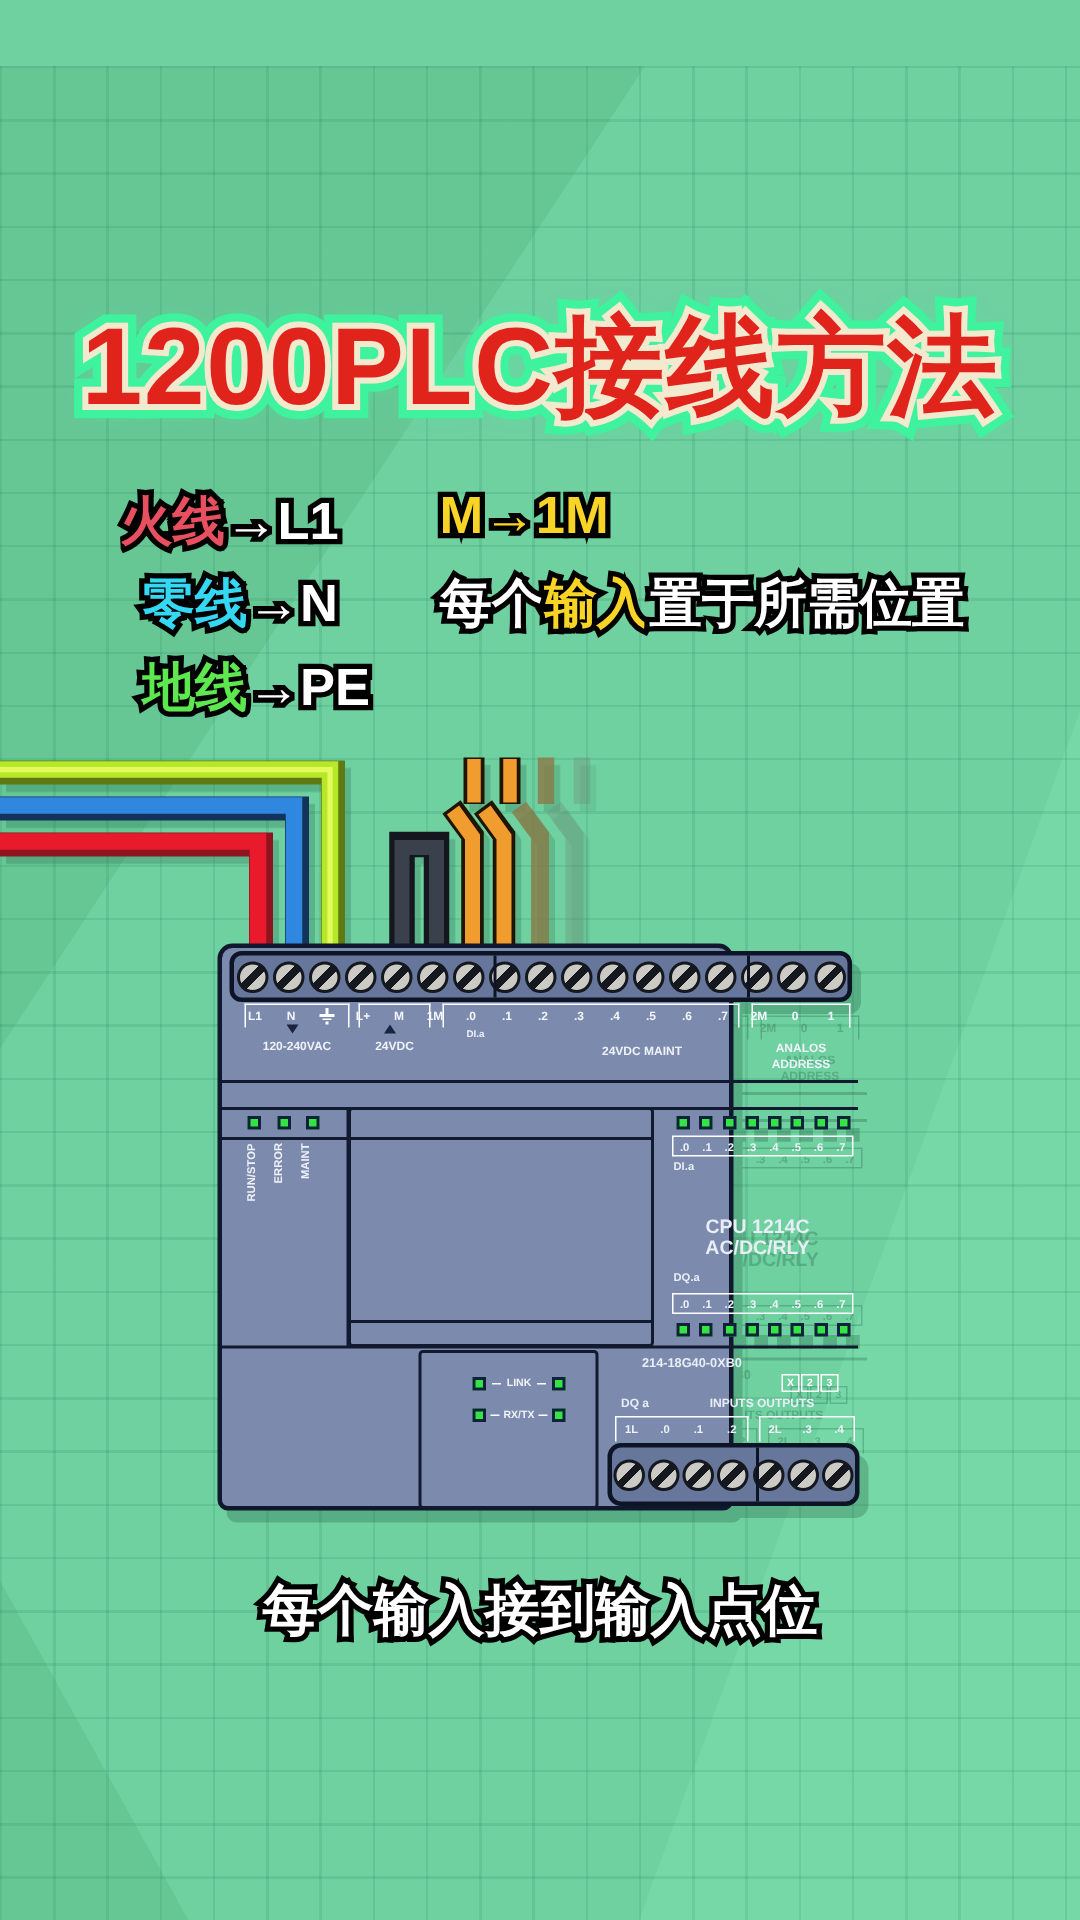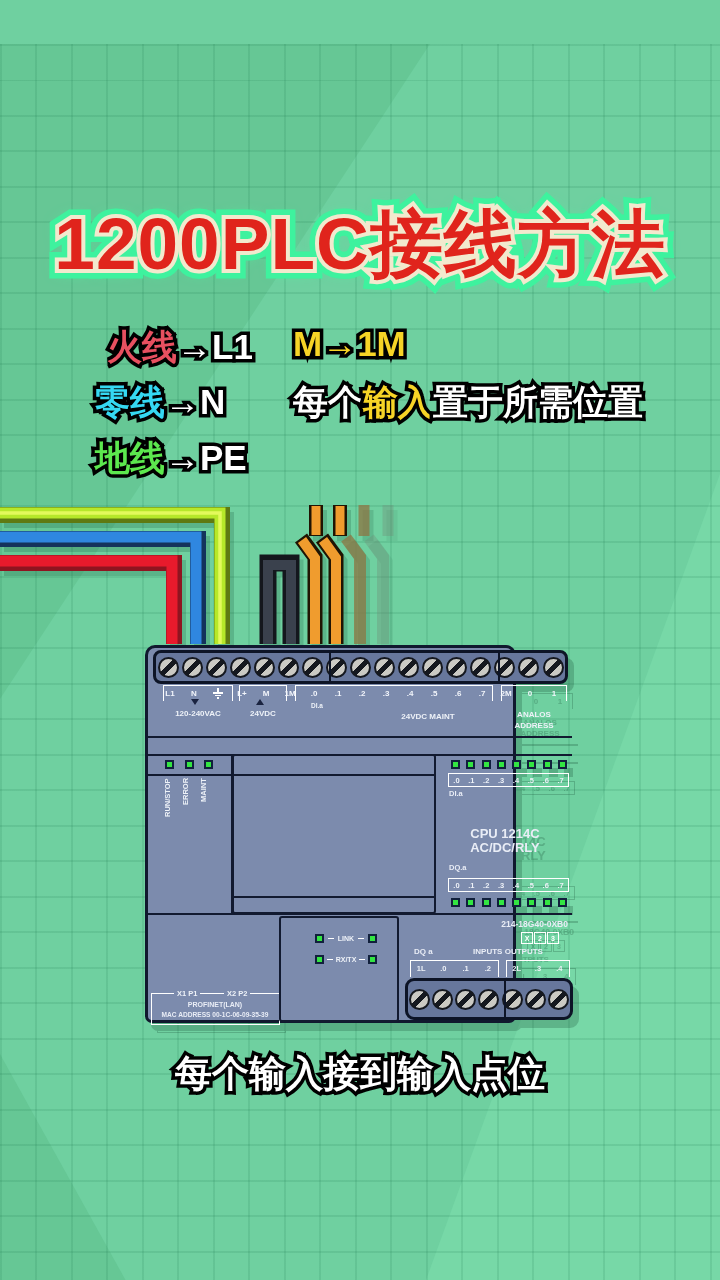--- a/index.html
+++ b/index.html
@@ -30,21 +30,21 @@
   #title{left:0;right:0;top:152px;text-align:center;font-size:73px;font-weight:bold;
          letter-spacing:1px;z-index:3;}
   .legend-row{height:44px;font-size:35px;font-weight:bold;z-index:3;white-space:nowrap;}
   #caption{left:0;right:0;top:1005px;text-align:center;font-size:37px;font-weight:bold;z-index:3;}
 
   
   #wires{position:absolute;left:0;top:0;z-index:1;
          filter:drop-shadow(4px 5px 0 rgba(25,80,55,0.22));}
 
   
-  #plc{left:145px;top:601px;width:371px;height:378px;background:#7c8bad;
+  #plc{left:145px;top:585px;width:344px;height:378px;background:#7c8bad;
        border:3px solid #10182e;border-radius:10px 10px 7px 7px;z-index:2;
        filter:drop-shadow(6px 8px 0 rgba(20,70,48,0.25));padding-left:32px;}
   #plc .line{position:absolute;background:#121a30;}
   .tstrip{position:absolute;background:#67779c;border:3px solid #0d1426;border-radius:8px;
           display:flex;align-items:center;}
   .scell{flex:1;display:flex;align-items:center;justify-content:center;}
   .screw{width:21px;height:21px;border-radius:50%;border:2px solid #15181f;
     background:linear-gradient(135deg, rgba(0,0,0,0) 40%, #15181f 40%, #15181f 60%, rgba(0,0,0,0) 60%), #cbcac4;}
   .tdiv{position:absolute;top:0;bottom:0;width:2px;background:#0d1426;}
 
@@ -92,21 +92,21 @@
     <polygon points="0,0 430,0 0,655" fill="#66c795"></polygon>
     <polygon points="720,430 720,1280 410,1280" fill="#77d8a7"></polygon>
     <polygon points="0,1010 150,1280 0,1280" fill="#66c795"></polygon>
   </svg>
   <div class="grid"></div>
 
   <div id="title" class="abs">
     <span class="title-ot" data-text="1200PLC接线方法">1200PLC接线方法</span>
   </div>
 
-  <div class="abs legend-row" style="left:107px;top:280px;">
+  <div class="abs legend-row" style="left:80px;top:280px;">
     <span class="ot c-red" data-text="火线">火线</span><span class="ot c-white" data-text="→L1">→L1</span>
   </div>
   <div class="abs legend-row" style="left:95px;top:335px;">
     <span class="ot c-cyan" data-text="零线">零线</span><span class="ot c-white" data-text="→N">→N</span>
   </div>
   <div class="abs legend-row" style="left:95px;top:391px;">
     <span class="ot c-green" data-text="地线">地线</span><span class="ot c-white" data-text="→PE">→PE</span>
   </div>
 
   <div class="abs legend-row" style="left:293px;top:280px;">
@@ -314,21 +314,21 @@
         <div class="led"></div>
         <div class="led"></div>
         <div class="led"></div>
         <div class="led"></div>
         <div class="led"></div>
         <div class="led"></div>
         <div class="led"></div>
         <div class="led"></div>
       </div>
 
-    <div class="ptext" style="left:280px;top:271px;width:140px;text-align:right;font-size:8.5px;">214-18G40-0XB0</div>
+    <div class="ptext" style="left:280px;top:271px;width:140px;font-size:8.5px;">214-18G40-0XB0</div>
     <div class="abs" id="version-boxes" style="left:372px;top:284px;display:flex;">
         <div class="vbox">X</div>
         <div class="vbox">2</div>
         <div class="vbox">3</div>
       </div>
 
     <div class="lrow" style="top:286px;">
       <div class="led"></div>
       <div class="dash"></div>
       <div class="lbl">LINK</div>
@@ -336,26 +336,20 @@
       <div class="led"></div>
     </div>
     <div class="lrow" style="top:307px;">
       <div class="led"></div>
       <div class="dash"></div>
       <div class="lbl">RX/TX</div>
       <div class="dash"></div>
       <div class="led"></div>
     </div>
 
-    <div class="pfbox">
-      <div class="portlbl" style="left:22px;">X1 P1</div>
-      <div class="portlbl" style="left:72px;">X2 P2</div>
-      <div class="ptext" style="left:0;top:7px;width:126px;text-align:center;font-size:7px;">PROFINET(LAN)</div>
-      <div class="ptext" style="left:0;top:17px;width:126px;text-align:center;font-size:6.6px;">MAC ADDRESS  00-1C-06-09-35-39</div>
-    </div>
 
     <div class="door" style="left:131px;top:268px;width:120px;height:106px;"></div>
 
     <div class="ptext" style="left:266px;top:299px;font-size:8px;">DQ a</div>
     <div class="ptext" style="left:300px;top:299px;width:120px;text-align:center;font-size:8px;">INPUTS OUTPUTS</div>
     <div class="wbracket" style="left:262px;top:312px;width:89px;height:17px;"></div>
     <div class="wbracket" style="left:358px;top:312px;width:64px;height:17px;"></div>
     <div class="wbox" id="relay-bits1" style="left:262px;top:314px;width:89px;height:13px;border:none;">
         <div class="bit">1L</div>
         <div class="bit">.0</div>

